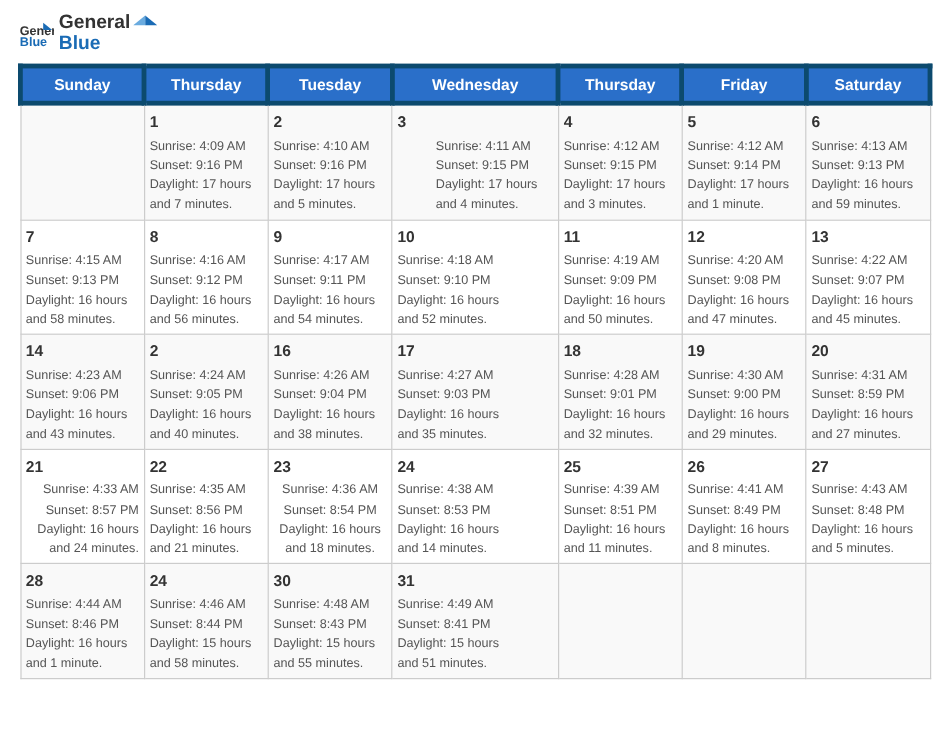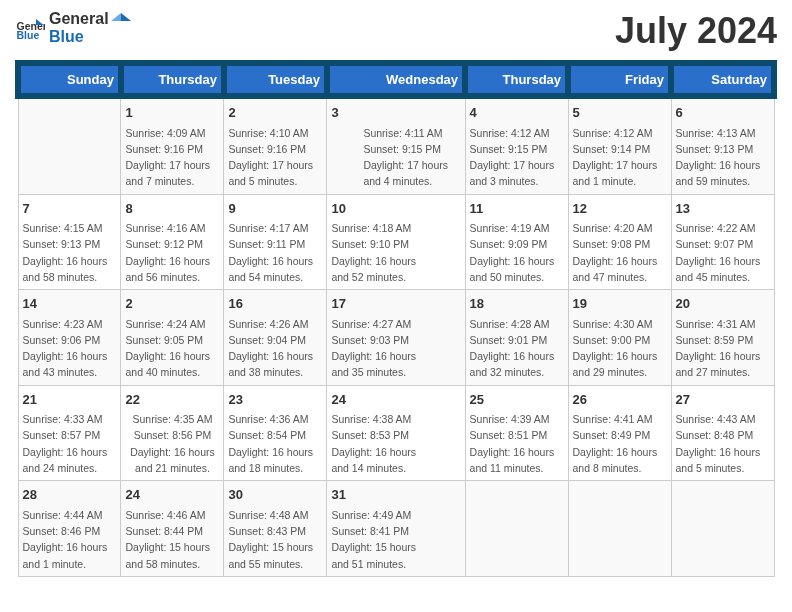--- a/index.html
+++ b/index.html
@@ -39,24 +39,24 @@
     }
     table {
       width: 100%;
       border-collapse: collapse;
       font-size: 11px;
     }
     thead tr th {
       background-color: #2a6fc9;
       color: #fff;
       padding: 6px 4px;
-      text-align: right;
+      text-align: center;
       font-size: 13px;
       font-weight: bold;
-      border: 6px solid #0c4a6e;
+      border: 4px solid #0c4a6e;
     }
     tbody tr td {
       border: 1px solid #ccc;
       padding: 4px;
       vertical-align: top;
       line-height: 1.5;
       color: #333;
     }
     tbody tr:nth-child(odd) td {
       background-color: #f9f9f9;
@@ -91,21 +91,20 @@
         General
         <svg width="20" height="16" viewBox="0 0 20 16">
           <polygon points="10,2 20,10 10,10" fill="#1a6bb5"></polygon>
           <polygon points="10,2 10,10 0,10" fill="#6aabdf"></polygon>
         </svg>
       </span>
       <span style="font-size:16px;font-weight:bold;color:#1a6bb5;">Blue</span>
     </div>
   </div>
   <div class="title-section">
-    <div class="main-title">July 2024</div>
   </div>
 </div>
 
 <table>
   <thead>
     <tr>
       <th>Sunday</th>
       <th>Thursday</th>
       <th>Tuesday</th>
       <th>Wednesday</th>
@@ -258,35 +257,35 @@
           <span class="day-number">20</span>
           <div class="day-info" style="white-space: pre-line;">Sunrise: 4:31 AM
 Sunset: 8:59 PM
 Daylight: 16 hours
 and 27 minutes.</div>
         </td>
       </tr>
       <tr>
         <td>
           <span class="day-number">21</span>
-          <div class="day-info" style="white-space: pre-line;">Sunrise: 4:33 AM
+          <div class="day-info" style="white-space: pre-line; text-align: right;">Sunrise: 4:33 AM
 Sunset: 8:57 PM
 Daylight: 16 hours
 and 24 minutes.</div>
         </td>
         <td>
           <span class="day-number">22</span>
-          <div class="day-info" style="white-space: pre-line; text-align: center;">Sunrise: 4:35 AM
+          <div class="day-info" style="white-space: pre-line;">Sunrise: 4:35 AM
 Sunset: 8:56 PM
 Daylight: 16 hours
 and 21 minutes.</div>
         </td>
         <td>
           <span class="day-number">23</span>
-          <div class="day-info" style="white-space: pre-line;">Sunrise: 4:36 AM
+          <div class="day-info" style="white-space: pre-line; text-align: center;">Sunrise: 4:36 AM
 Sunset: 8:54 PM
 Daylight: 16 hours
 and 18 minutes.</div>
         </td>
         <td>
           <span class="day-number">24</span>
           <div class="day-info" style="white-space: pre-line;">Sunrise: 4:38 AM
 Sunset: 8:53 PM
 Daylight: 16 hours
 and 14 minutes.</div>

